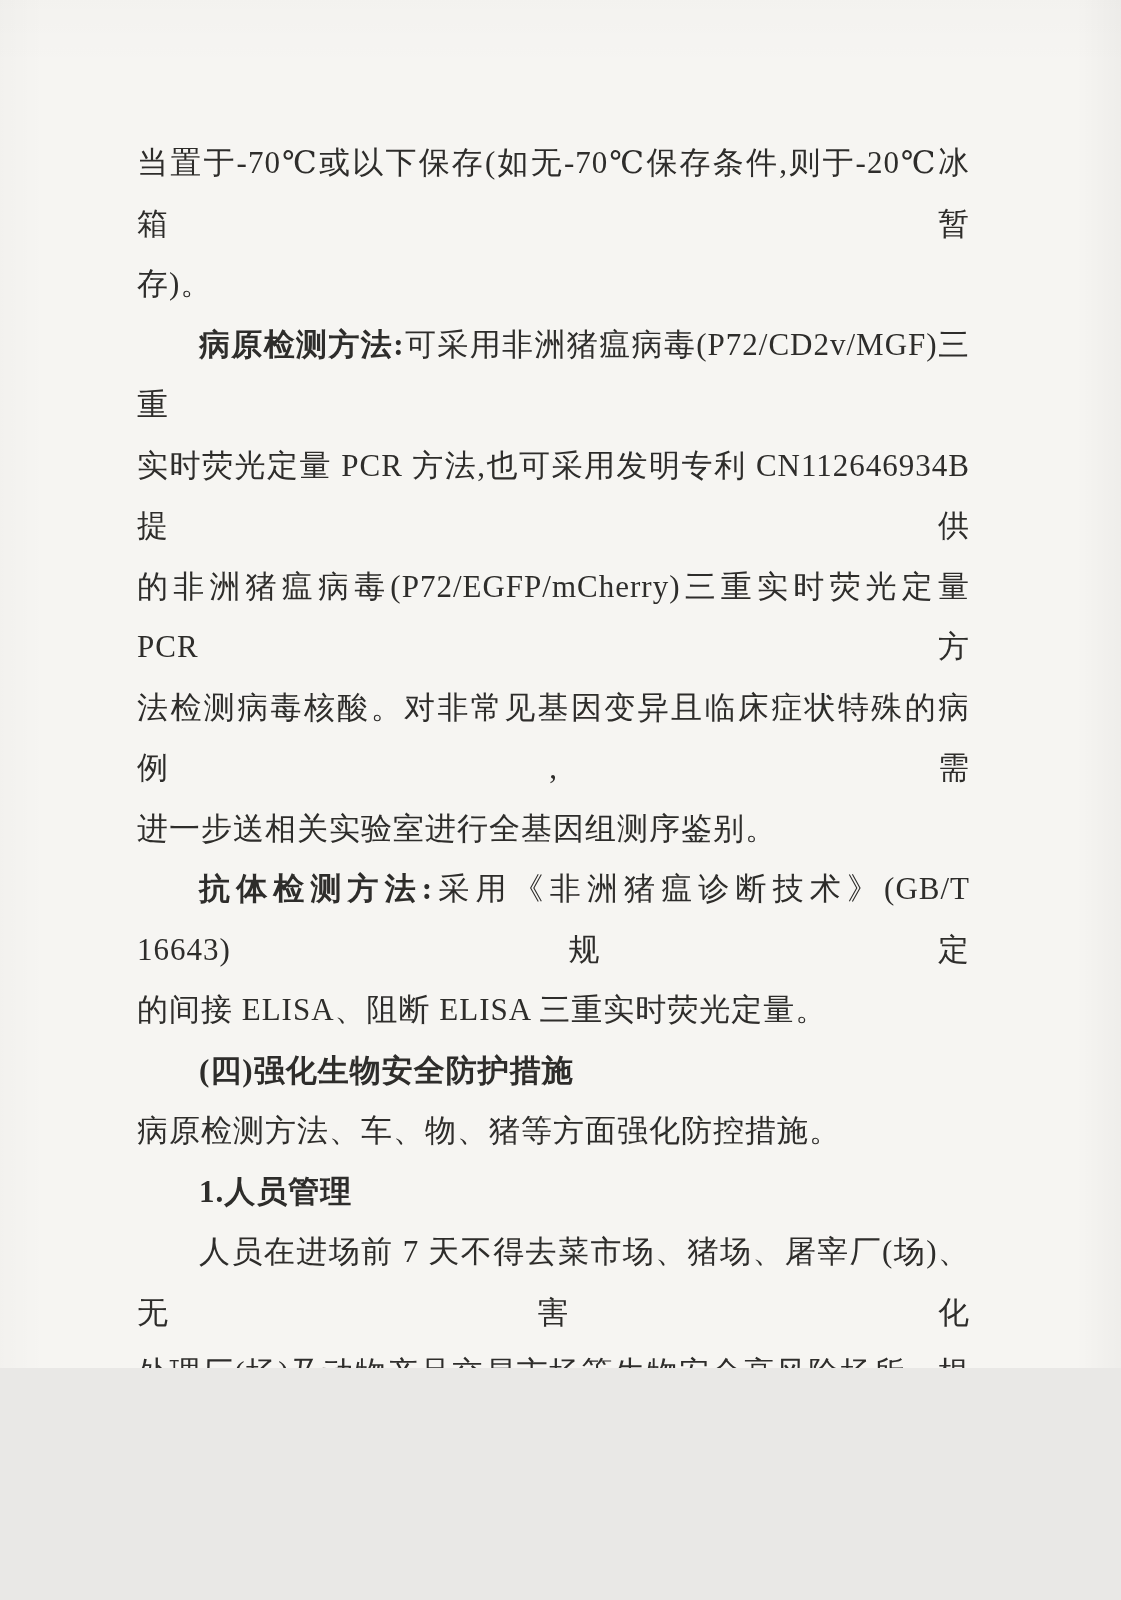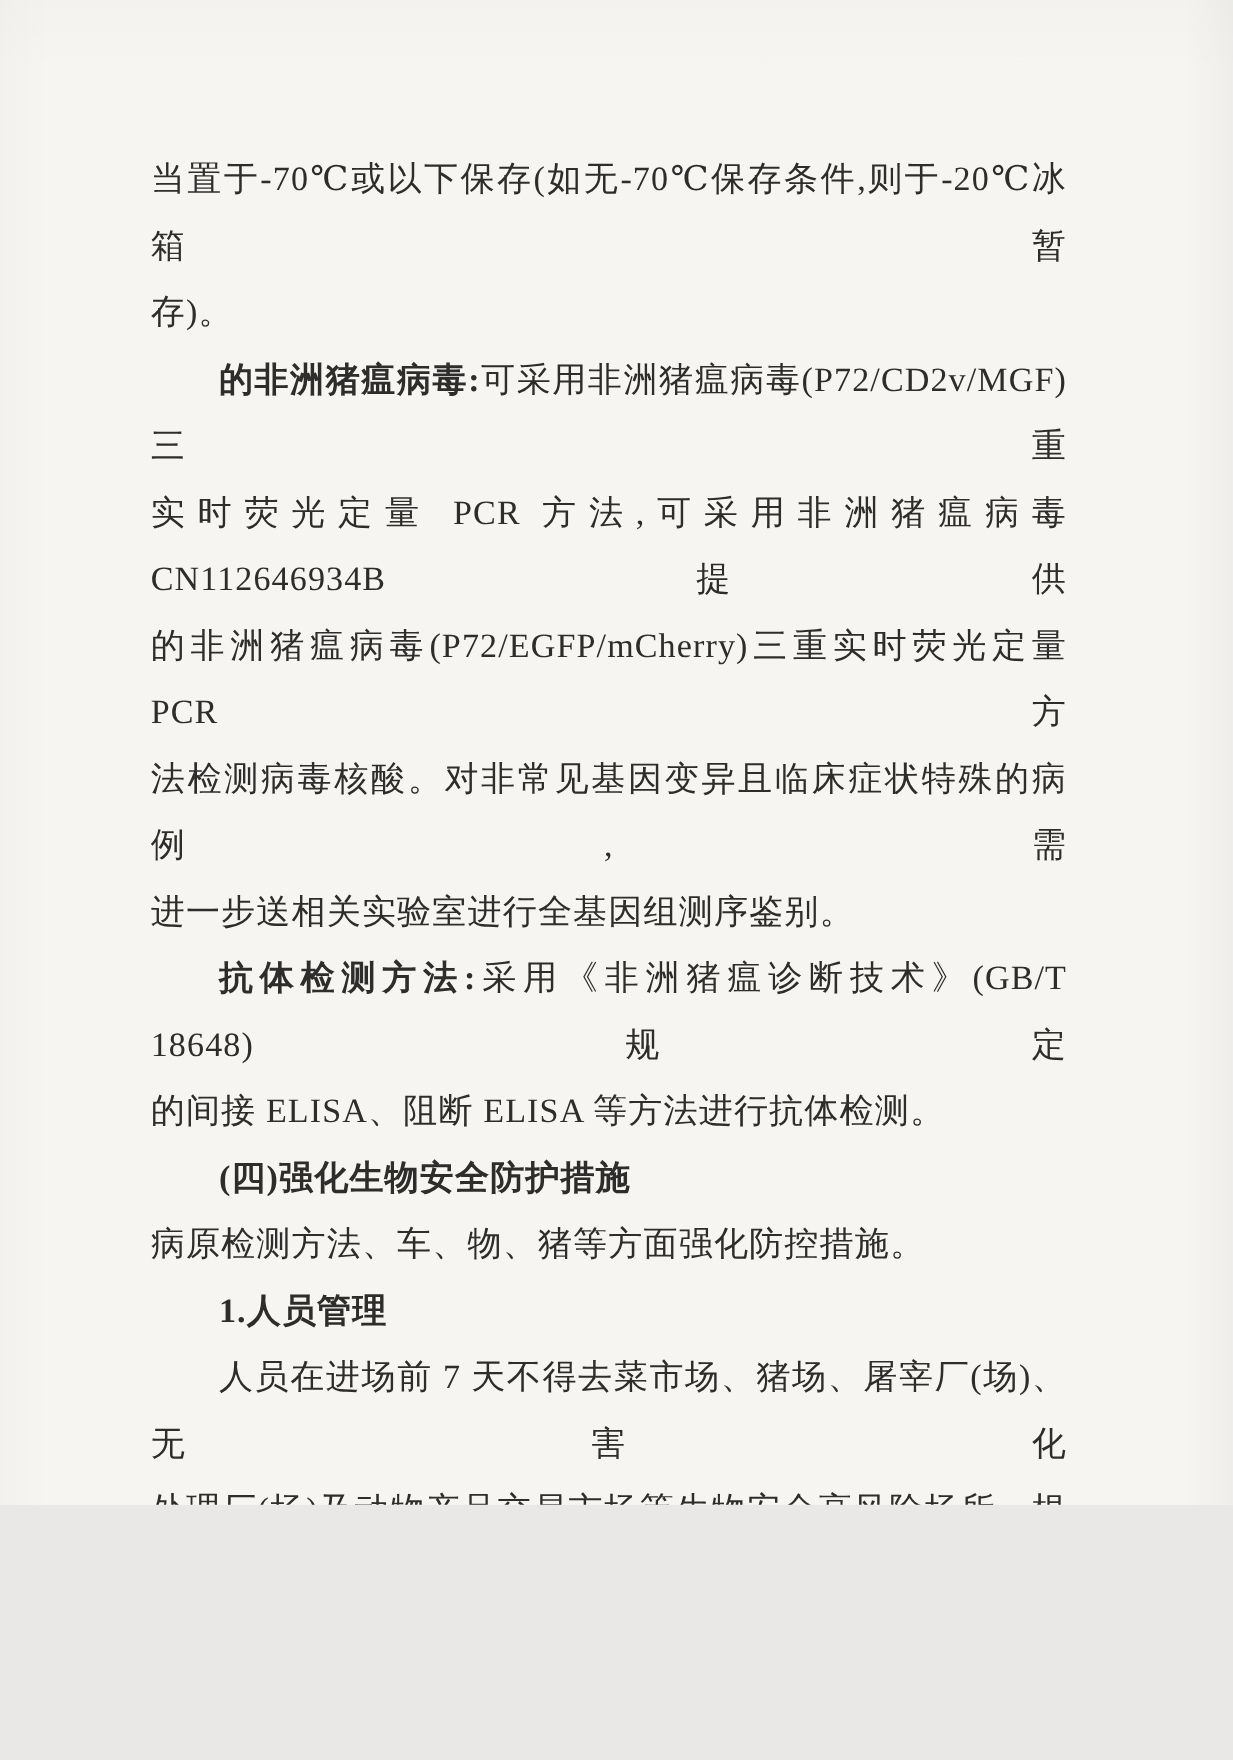--- a/index.html
+++ b/index.html
@@ -70,28 +70,28 @@
 <body>
 
 <div class="page">
   <div class="scan-shade"></div>
 
   <div class="content">
 
     <div class="line j"><span>当置于-70℃或以下保存(如无-70℃保存条件,则于-20℃冰箱暂</span></div>
     <div class="line"><span>存)。</span></div>
 
-    <div class="line j indent"><span class="b">的非洲猪瘟病毒:</span><span>可采用非洲猪瘟病毒(P72/CD2v/MGF)三重</span></div>
-    <div class="line j"><span>实时荧光定量 PCR 方法,可采用非洲猪瘟病毒 CN112646934B 提供</span></div>
+    <div class="line j indent"><span class="b">病原检测方法:</span><span>可采用非洲猪瘟病毒(P72/CD2v/MGF)三重</span></div>
+    <div class="line j"><span>实时荧光定量 PCR 方法,也可采用发明专利 CN112646934B 提供</span></div>
     <div class="line j"><span>的非洲猪瘟病毒(P72/EGFP/mCherry)三重实时荧光定量 PCR 方</span></div>
     <div class="line j"><span>法检测病毒核酸。对非常见基因变异且临床症状特殊的病例,需</span></div>
     <div class="line"><span>进一步送相关实验室进行全基因组测序鉴别。</span></div>
 
-    <div class="line j indent"><span class="b">抗体检测方法:</span><span>采用《非洲猪瘟诊断技术》(GB/T 18648)规定</span></div>
-    <div class="line"><span>的间接 ELISA、阻断 ELISA 等方法进行抗体检测。</span></div>
+    <div class="line j indent"><span class="b">抗体检测方法:</span><span>采用《非洲猪瘟诊断技术》(GB/T 16643)规定</span></div>
+    <div class="line"><span>的间接 ELISA、阻断 ELISA 三重实时荧光定量。</span></div>
 
     <div class="line indent"><span class="b">(四)强化生物安全防护措施</span></div>
 
     <div class="line"><span>病原检测方法、车、物、猪等方面强化防控措施。</span></div>
 
     <div class="line indent"><span class="b">1.人员管理</span></div>
 
     <div class="line j indent"><span>人员在进场前 7 天不得去菜市场、猪场、屠宰厂(场)、无害化</span></div>
     <div class="line j"><span>处理厂(场)及动物产品交易市场等生物安全高风险场所。根据</span></div>
 

